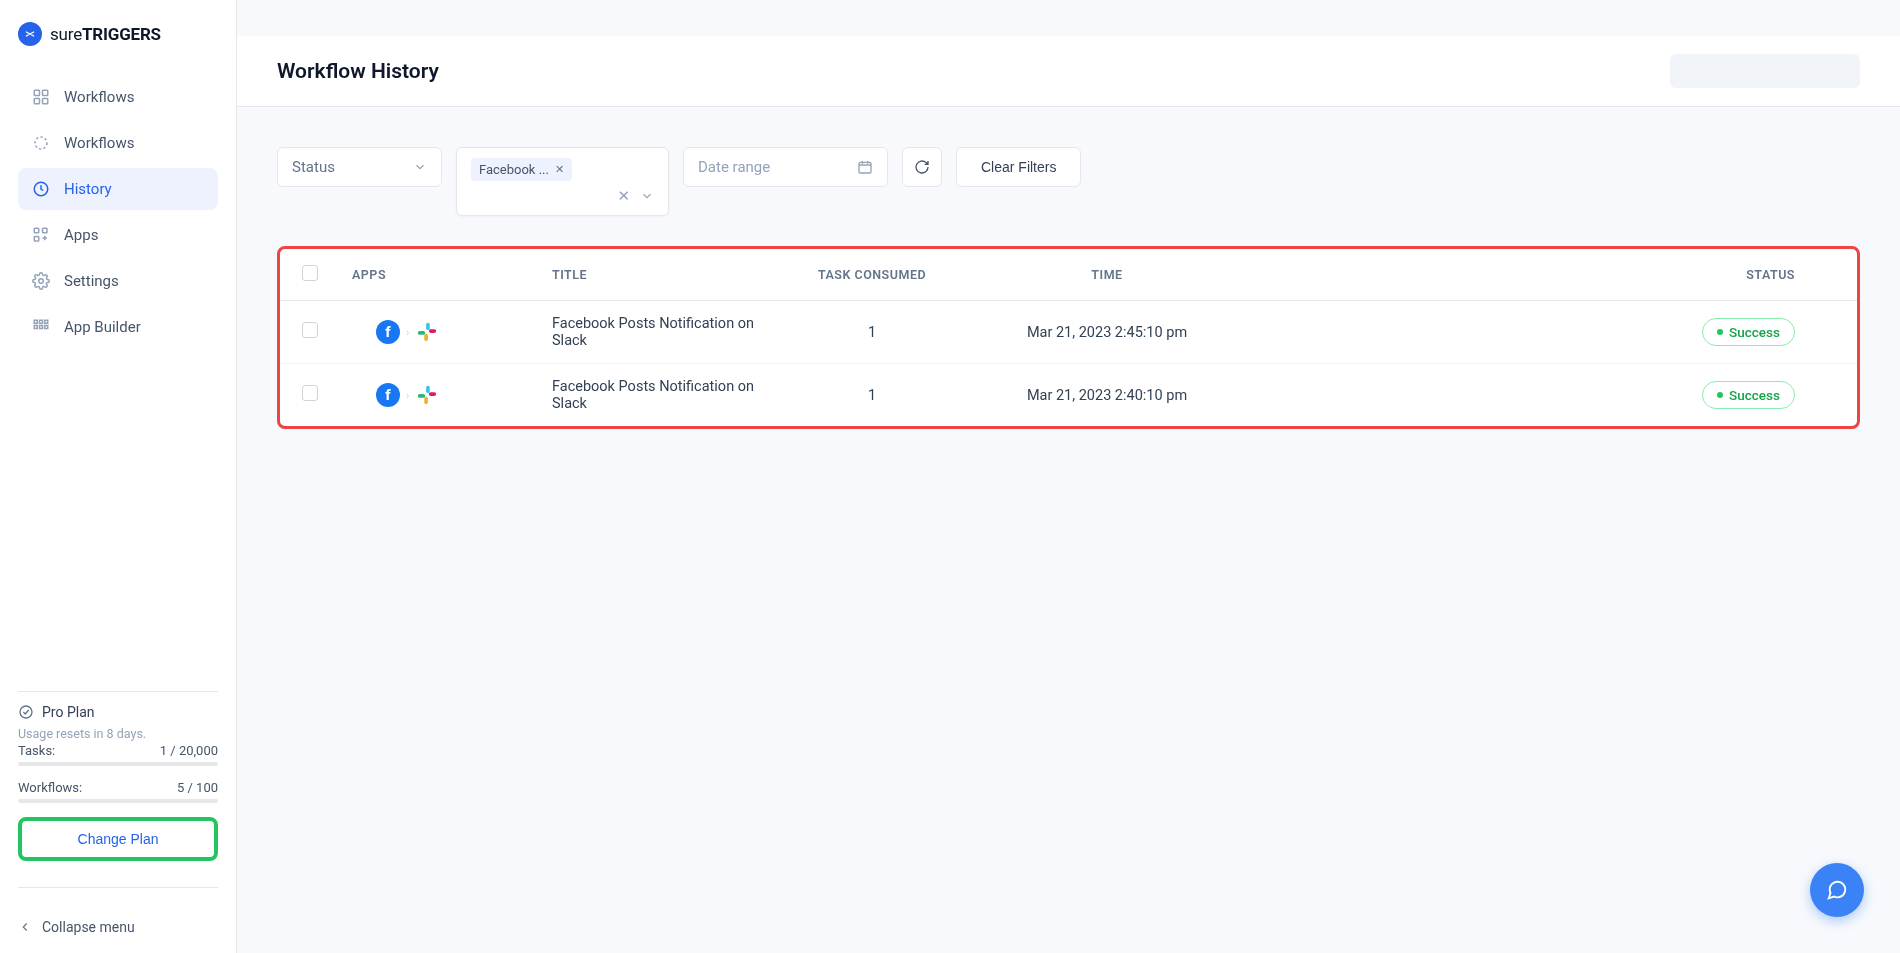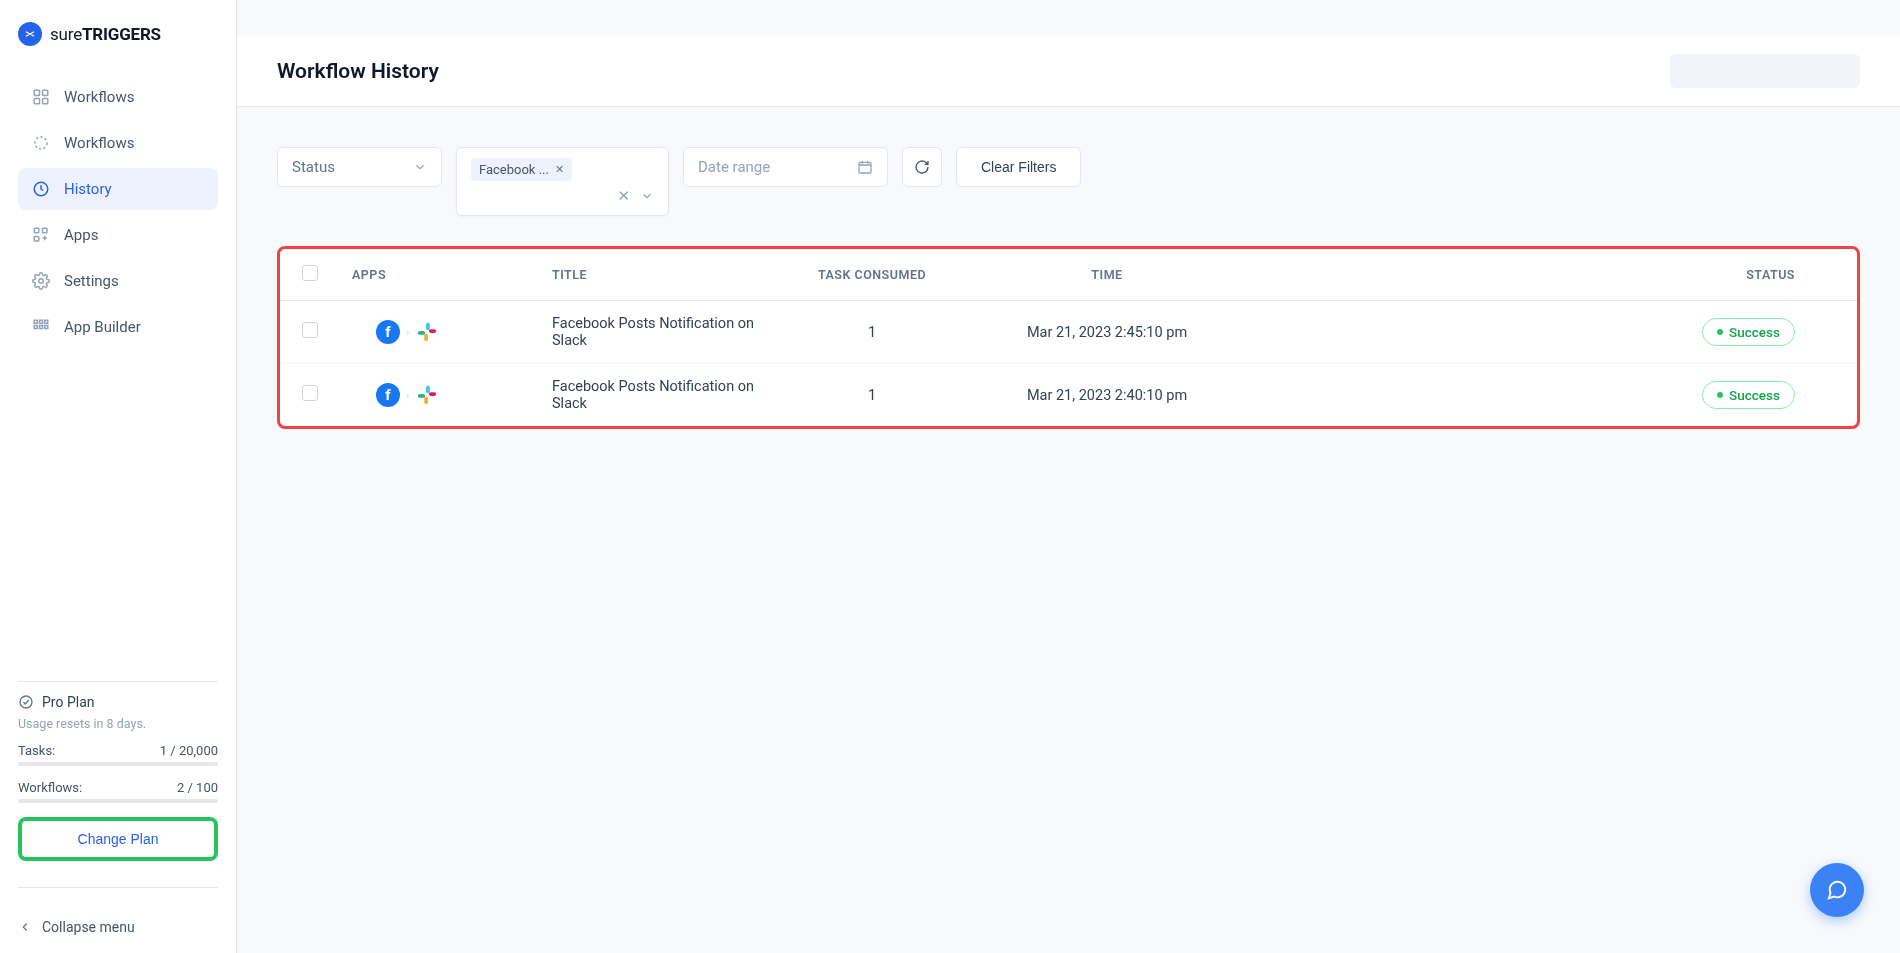--- a/index.html
+++ b/index.html
@@ -17,21 +17,21 @@
 
 .nav { padding: 8px 18px; flex: 1; }
 .nav-item { display: flex; align-items: center; gap: 14px; padding: 12px 14px; border-radius: 8px; cursor: pointer; color: #475569; font-size: 15px; margin-bottom: 4px; }
 .nav-item.active { background: #eef2ff; color: #2563eb; }
 .nav-item .ico { width: 18px; height: 18px; flex: none; }
 
 .sidebar-divider { margin: 12px 18px; border: none; border-top: 1px solid #e5e7eb; }
 
 .plan-block { padding: 0 18px 14px; font-size: 13px; color: #475569; }
 .plan-head { display: flex; align-items: center; gap: 8px; font-size: 14px; color: #334155; margin-bottom: 6px; }
-.plan-sub { color: #94a3b8; font-size: 12.5px; margin-bottom: 12px; }
+.plan-sub { color: #94a3b8; font-size: 12.5px; margin-bottom: 2px; }
 .stat-row { display: flex; justify-content: space-between; font-size: 13px; margin-bottom: 4px; }
 .bar { height: 4px; background: #e5e7eb; border-radius: 2px; margin-bottom: 14px; }
 .change-plan { display: block; width: 100%; text-align: center; padding: 10px; border: 4px solid #22c55e; color: #2563eb; background: #fff; border-radius: 8px; font-size: 14px; cursor: pointer; }
 
 .collapse { padding: 18px; display: flex; align-items: center; gap: 10px; color: #475569; font-size: 14px; cursor: pointer; border-top: 1px solid transparent; }
 
 
 .main { flex: 1; display: flex; flex-direction: column; background: #f7f9fc; }
 .topbar { background: #fff; border-bottom: 1px solid #e5e7eb; padding: 18px 40px; display: flex; align-items: center; margin-top: 36px; }
 .page-title { font-size: 21px; font-weight: 600; color: #0f172a; }
@@ -159,21 +159,21 @@
         <span>Pro Plan</span>
       </div>
       <div class="plan-sub">Usage resets in 8 days.</div>
       <div class="stat-row">
         <span>Tasks:</span>
         <span>1 / 20,000</span>
       </div>
       <div class="bar"></div>
       <div class="stat-row">
         <span>Workflows:</span>
-        <span>2 / 100</span>
+        <span>5 / 100</span>
       </div>
       <div class="bar"></div>
       <button class="change-plan">Change Plan</button>
     </div>
 
     <hr class="sidebar-divider">
 
     <div class="collapse">
       <svg width="14" height="14" viewBox="0 0 24 24" fill="none" stroke="#64748b" stroke-width="2">
           <path d="M15 18l-6-6 6-6"></path>

